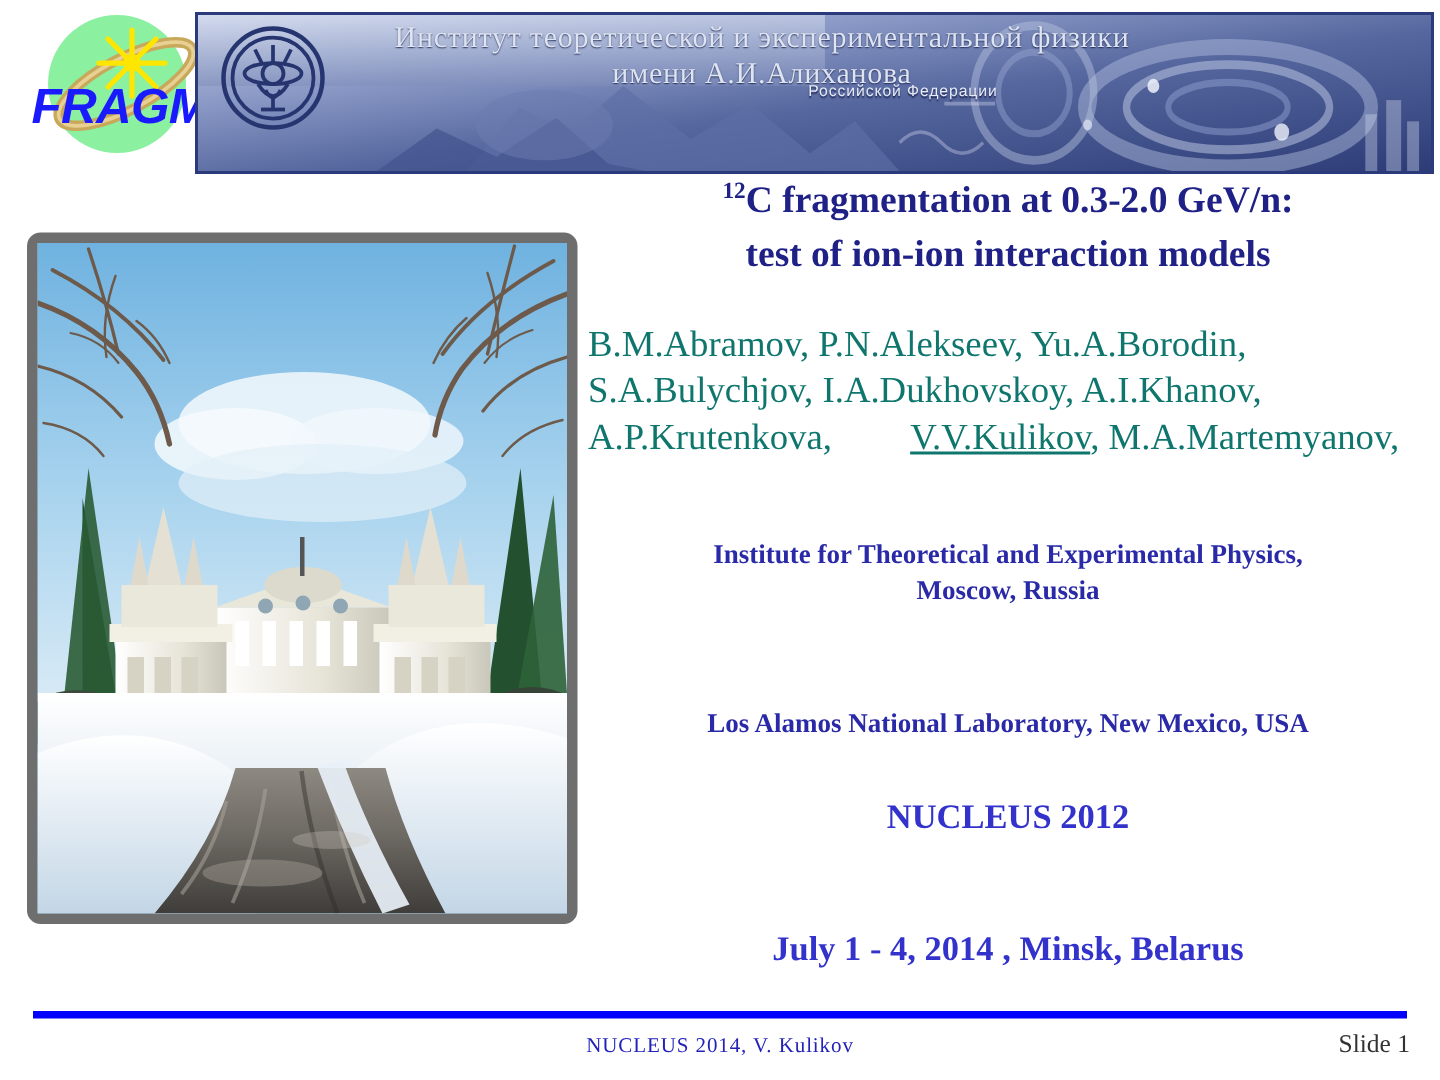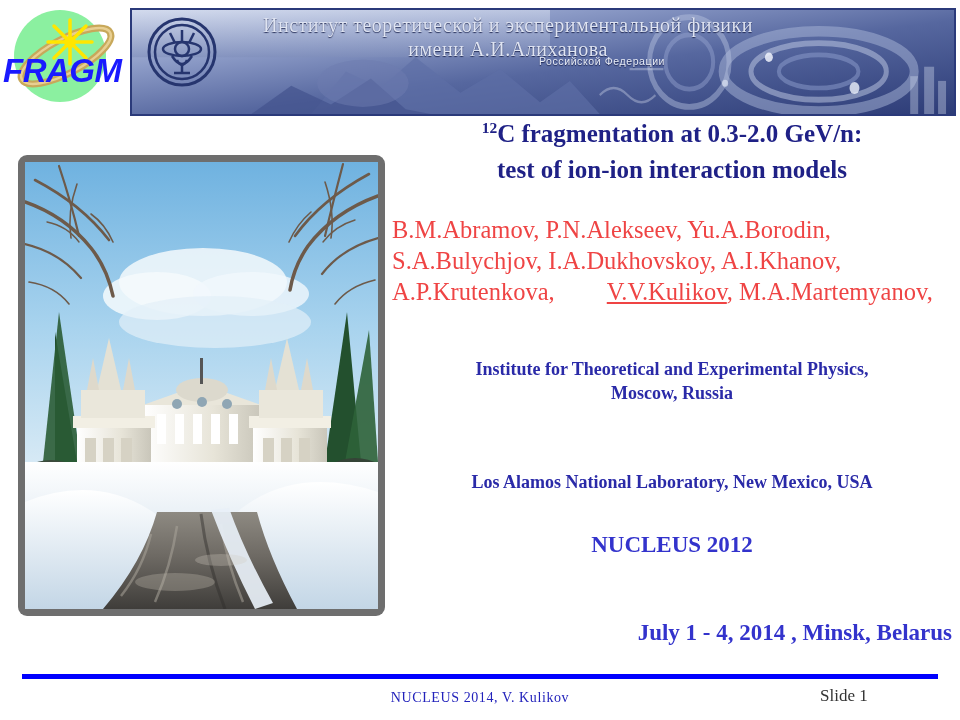--- a/index.html
+++ b/index.html
@@ -18,21 +18,21 @@
     position: absolute;
     left: 0; top: 0;
     width: 960px;
     height: 720px;
     background: #ffffff;
   }
 
   
   .logo {
     position: absolute;
-    left: 2px; top: 2px;
+    left: 20px; top: 2px;
     width: 128px; height: 108px;
   }
   .logo-disc {
     position: absolute;
     left: 12px; top: 8px;
     width: 92px; height: 92px;
     border-radius: 50%;
     background: #8bf0a0;
   }
   .logo-ring {
@@ -146,21 +146,21 @@
   .title sup { font-size: 0.62em; vertical-align: super; }
 
   .authors {
     position: absolute;
     left: 392px; top: 214px;
     width: 568px;
     text-align: left;
     font-family: "Liberation Serif", serif;
     font-size: 24.5px;
     line-height: 1.27;
-    color: #ef4444;
+    color: #0f766e;
   }
   .authors .presenter { text-decoration: underline; margin-left: 46px; }
 
   .affil1 {
     position: absolute;
     left: 392px; top: 358px;
     width: 560px;
     text-align: center;
     font-family: "Liberation Serif", serif;
     font-weight: bold;
@@ -195,21 +195,21 @@
     font-family: "Liberation Serif", serif;
     font-weight: bold;
     font-size: 23px;
     line-height: 1.32;
     color: #3333cc;
   }
   .dateline {
     position: absolute;
     left: 392px; top: 620px;
     width: 560px;
-    text-align: right;
+    text-align: center;
     font-family: "Liberation Serif", serif;
     font-weight: bold;
     font-size: 23px;
     color: #3333cc;
   }
 
   
   .rule {
     position: absolute;
     left: 22px; top: 674px;
@@ -223,21 +223,21 @@
     text-align: center;
     font-family: "Liberation Serif", serif;
     font-size: 14px;
     letter-spacing: 0.6px;
     color: #2222bb;
   }
   .footer-slide {
     position: absolute;
     left: 820px; top: 686px;
     width: 120px;
-    text-align: left;
+    text-align: right;
     font-family: "Liberation Serif", serif;
     font-size: 17px;
     color: #333333;
   }
 </style>
 </head>
 <body>
 
 <div class="slide">
 

